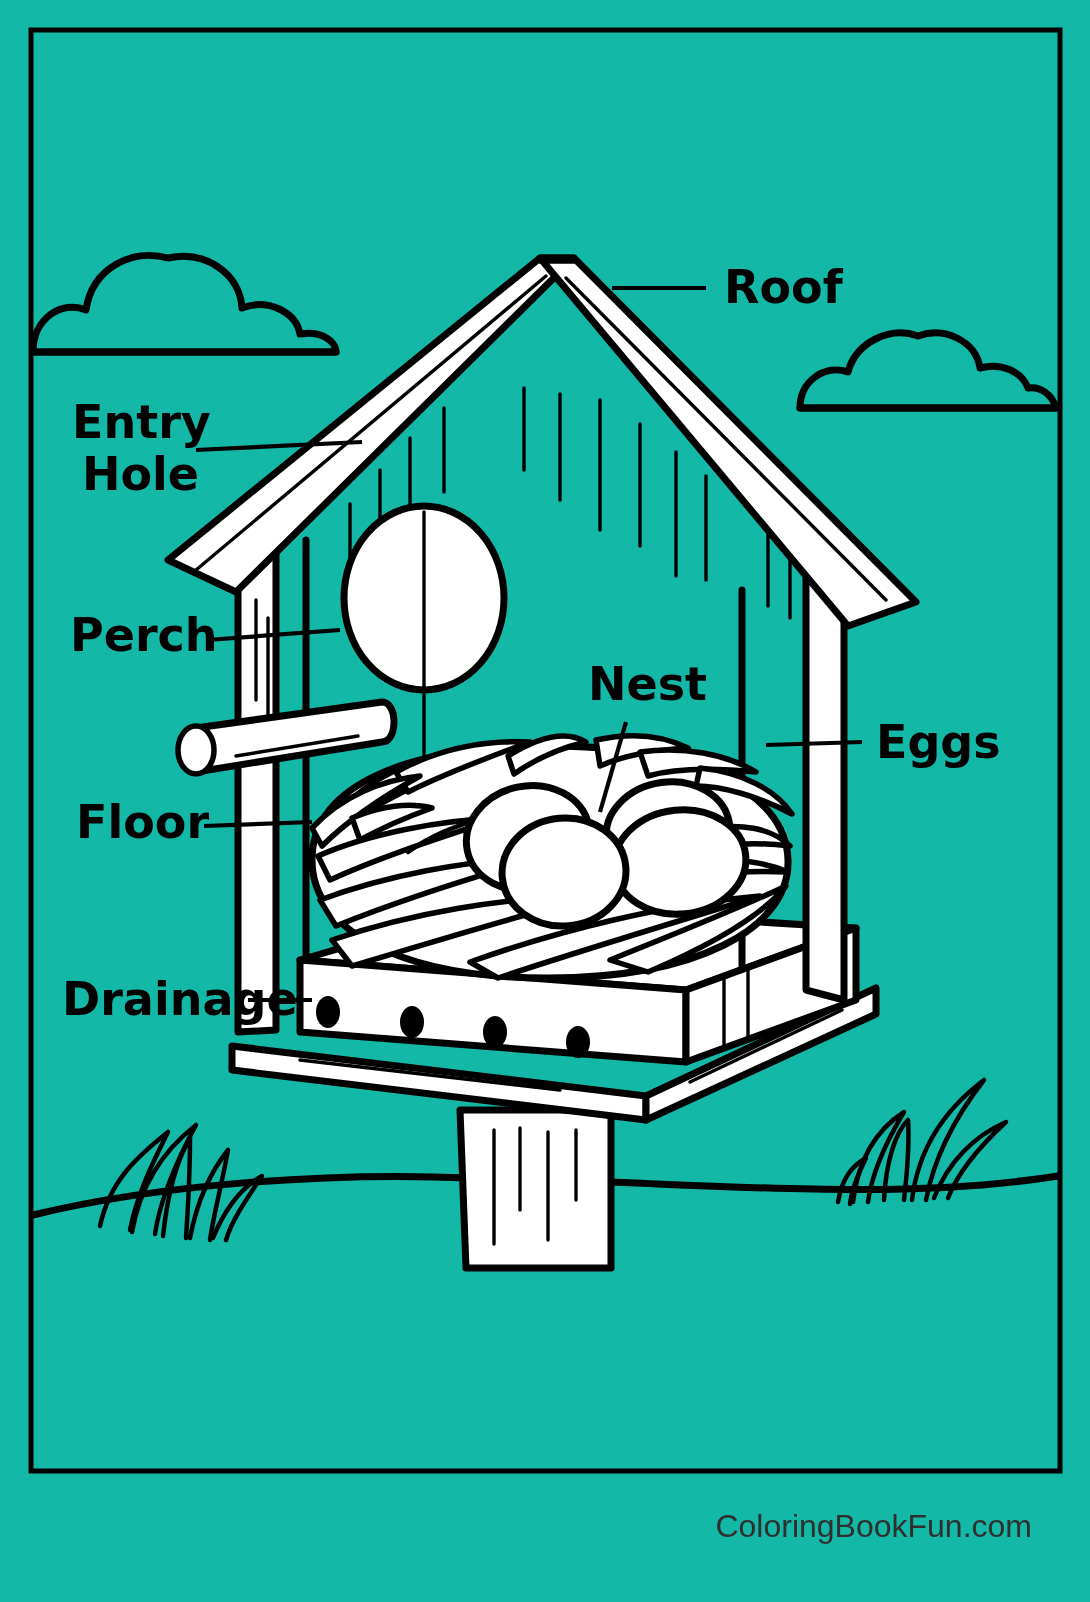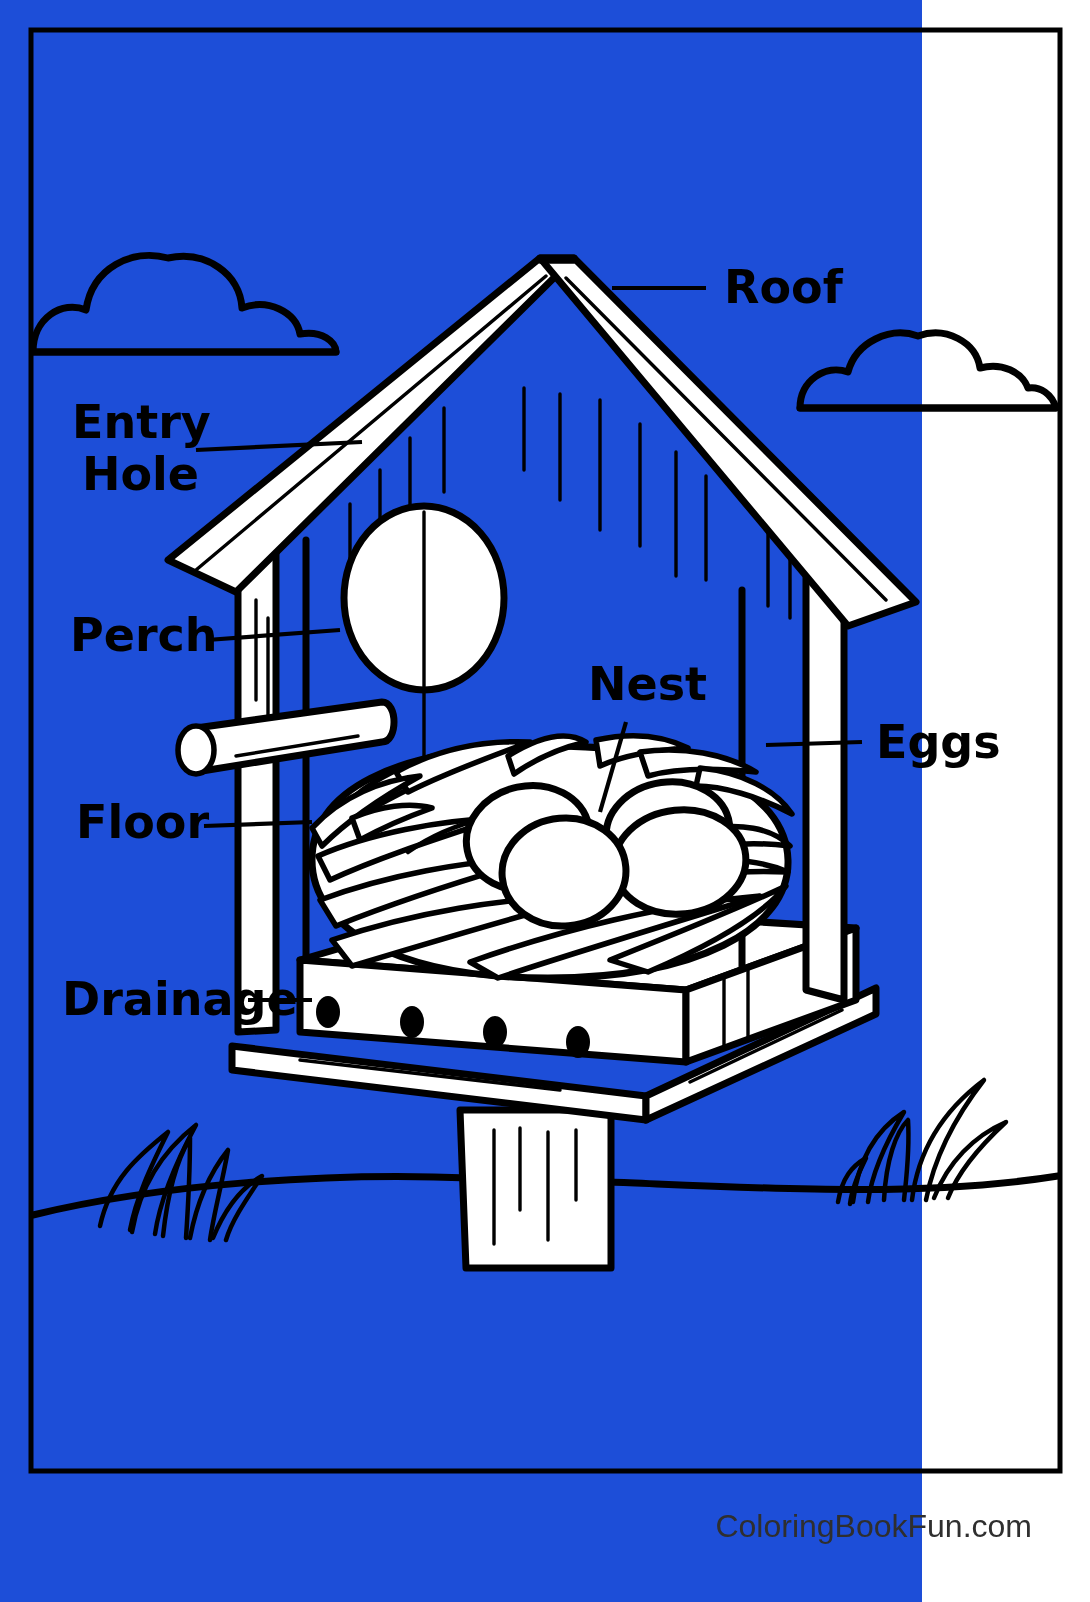--- a/index.html
+++ b/index.html
@@ -11,23 +11,23 @@
   body {
     width: 1090px;
     height: 1602px;
     position: relative;
     overflow: hidden;
     font-family: "DejaVu Sans", sans-serif;
   }
   #page {
     position: absolute;
     left: 0; top: 0;
-    width: 922px;
+    width: 1090px;
     height: 1602px;
-    background: #1d4ed8;
+    background: #14b8a6;
     text-align: center;
   }
   #art {
     position: absolute;
     left: 0; top: 0;
     width: 1090px;
     height: 1602px;
     display: block;
   }
   .lbl {

